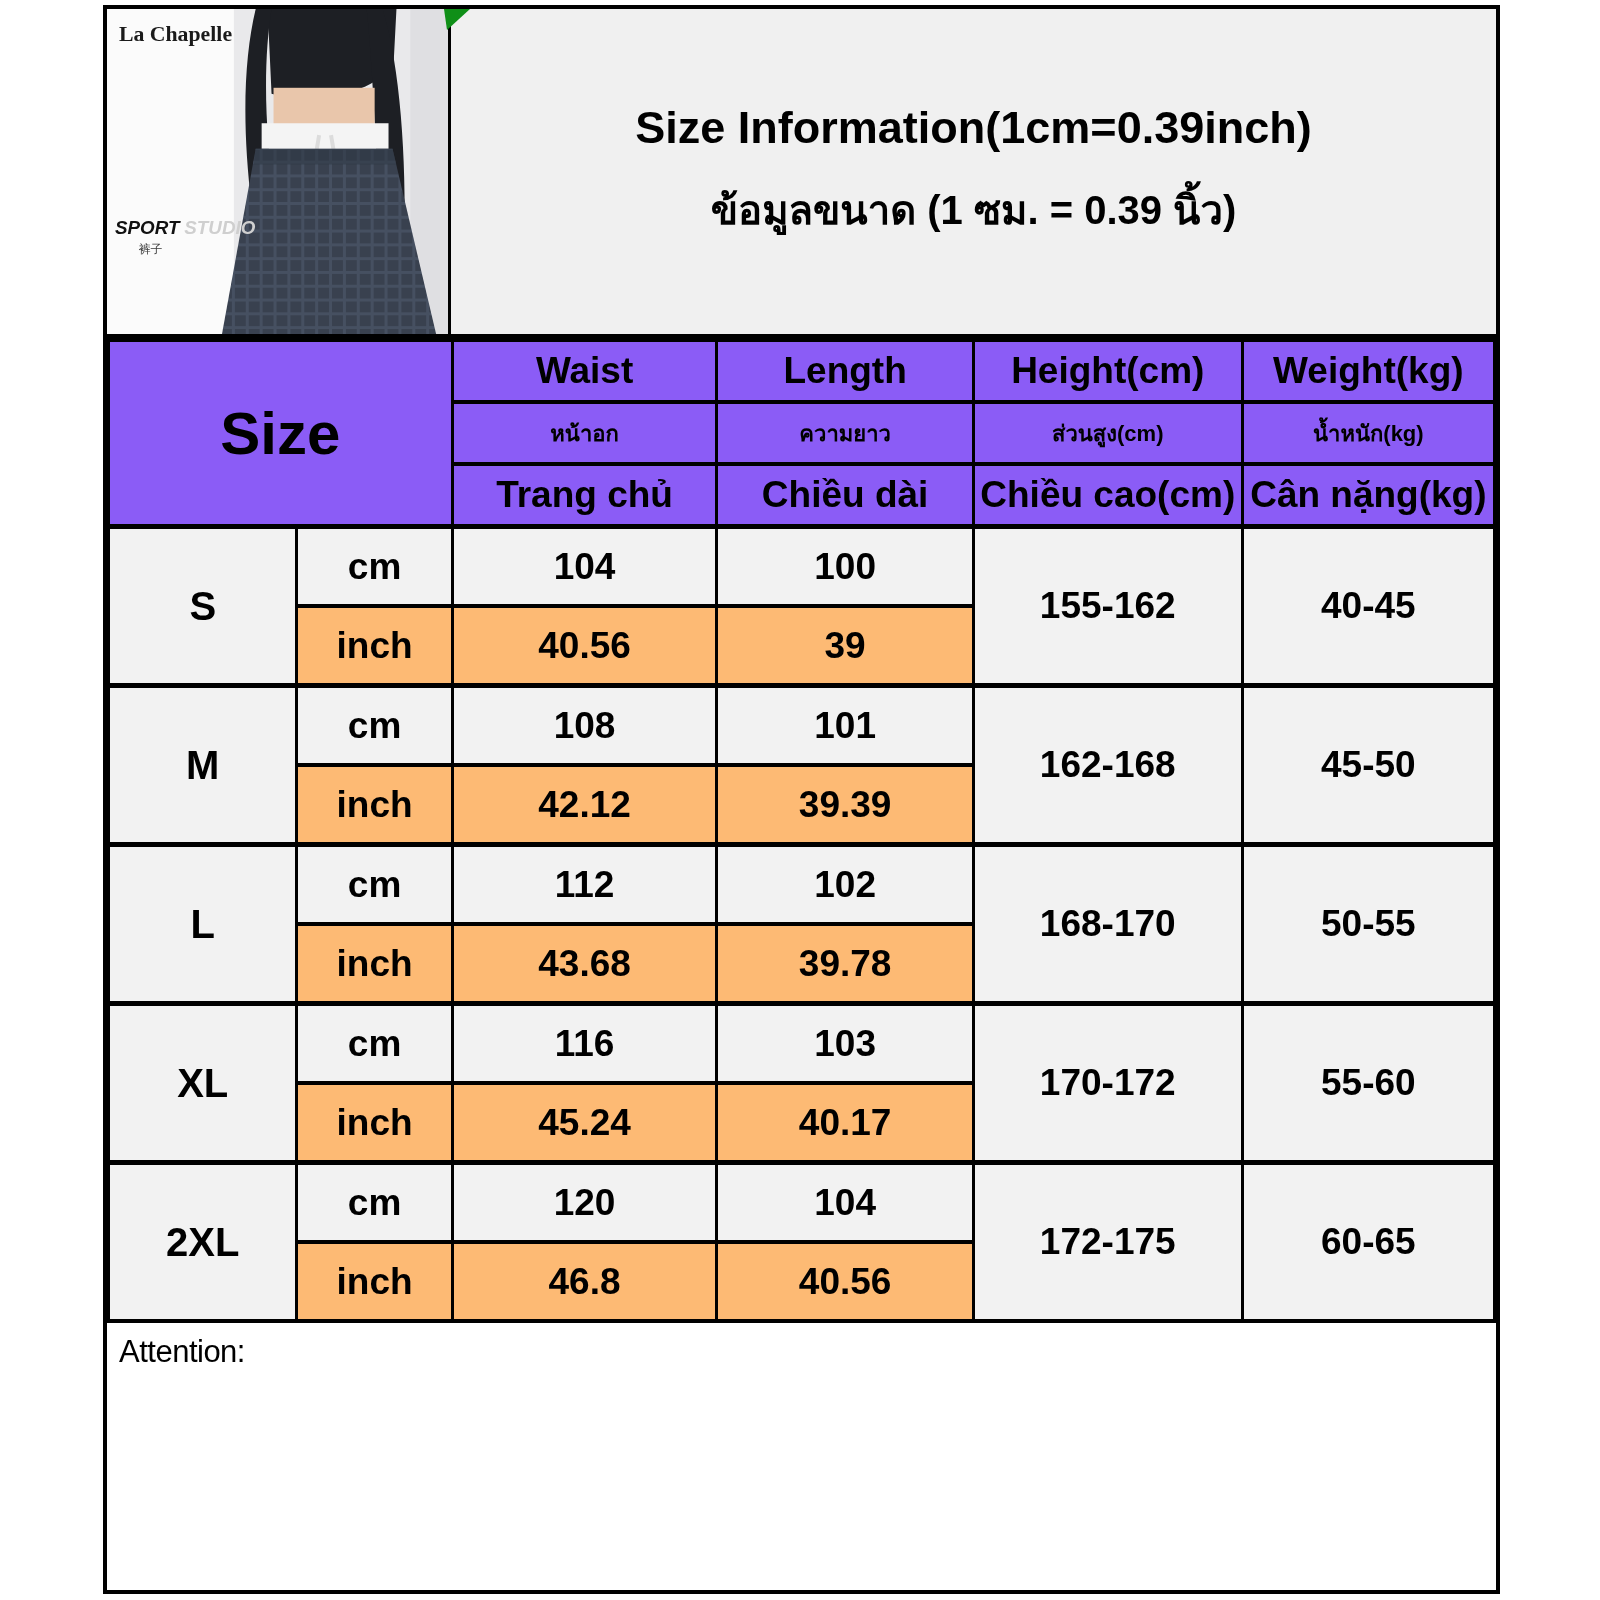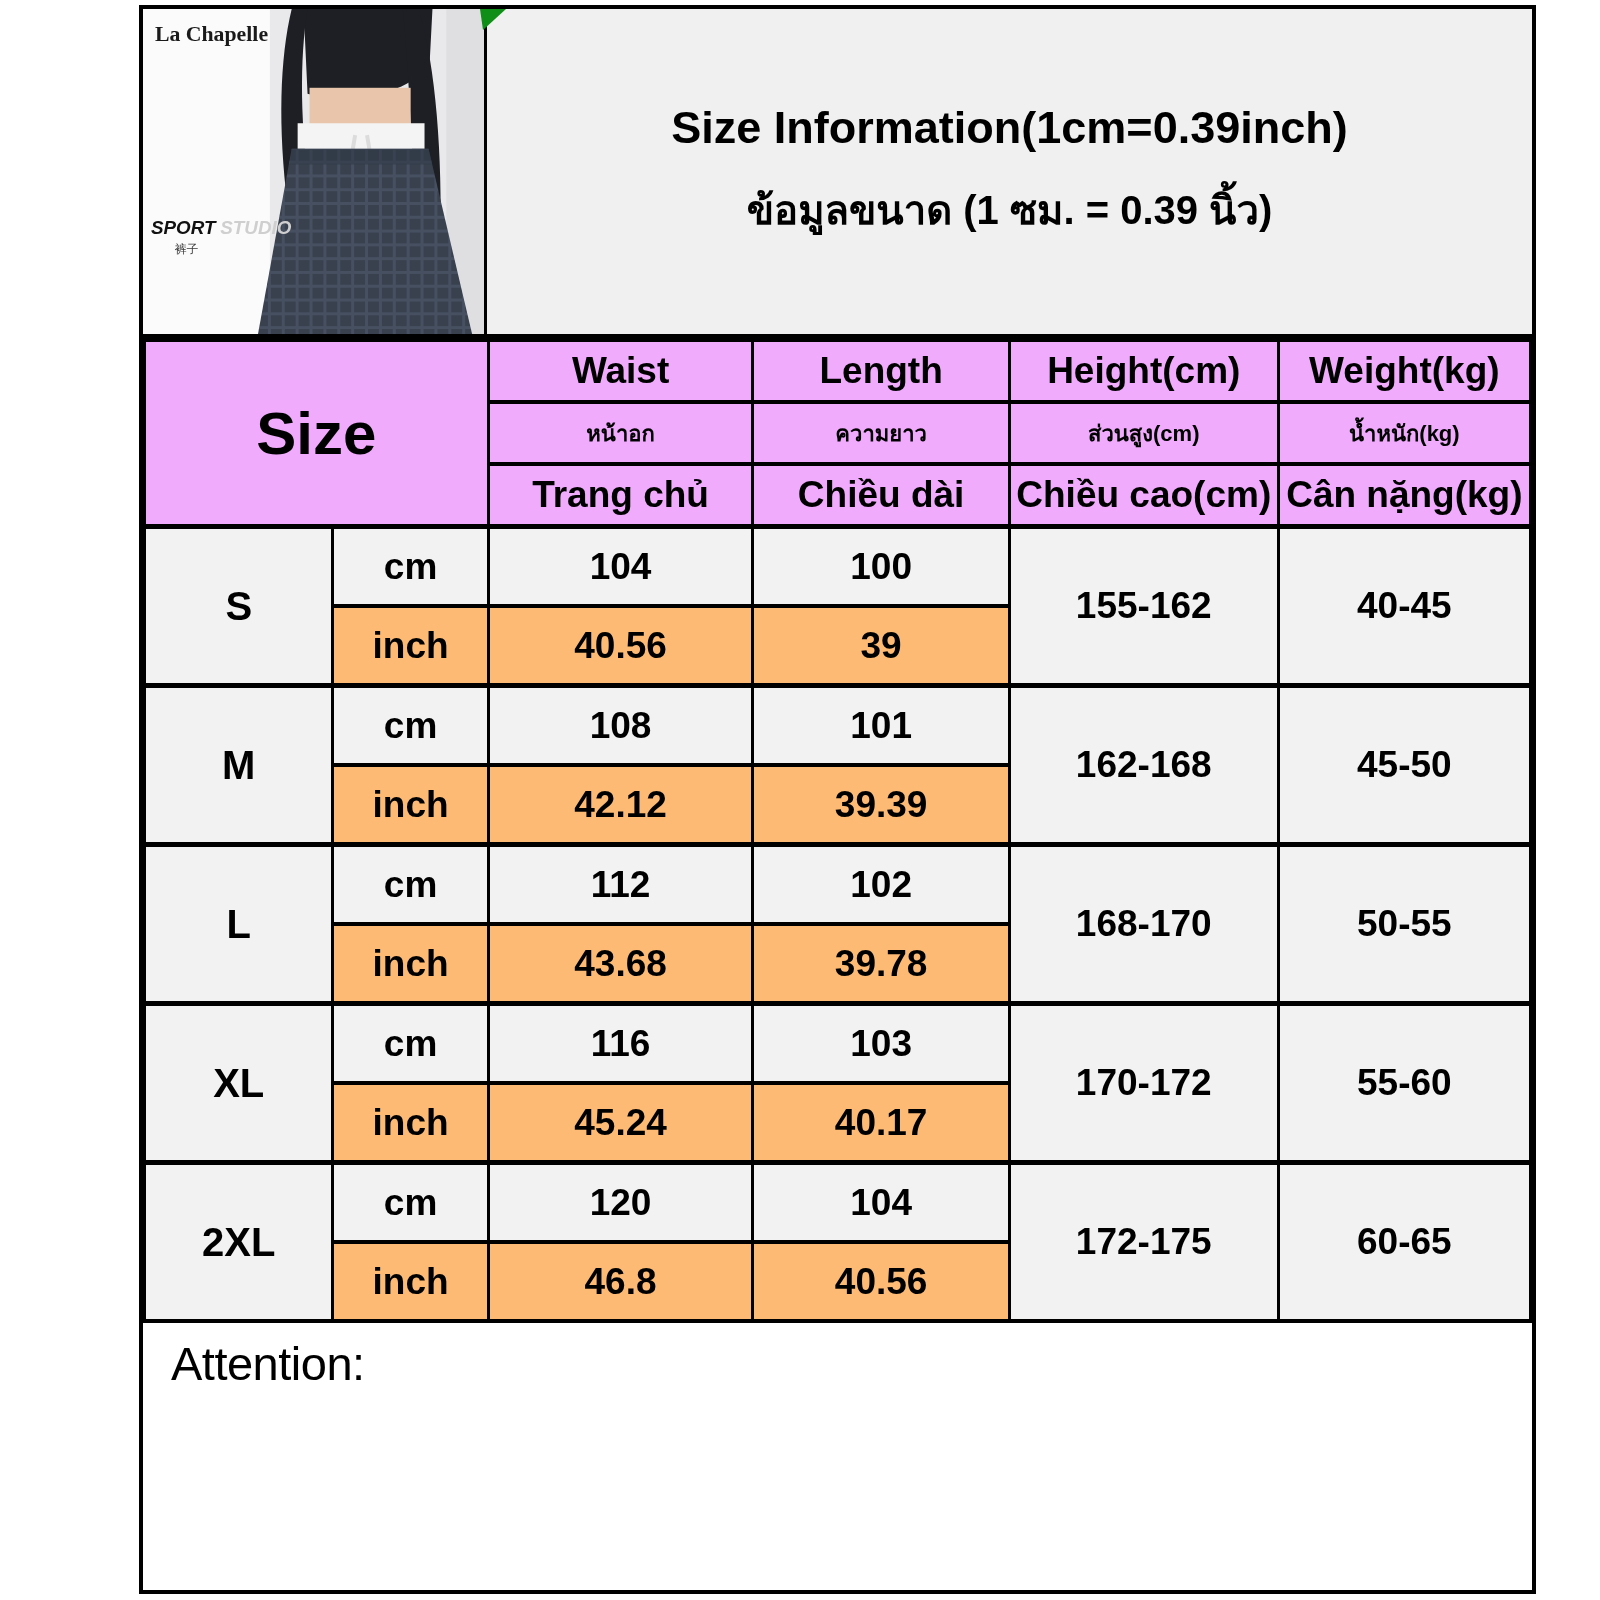--- a/index.html
+++ b/index.html
@@ -1,50 +1,50 @@
 <!DOCTYPE html>
 <html><head>
 <meta charset="utf-8">
 <style>
   html,body{margin:0;padding:0;background:#fff;}
   .page{position:relative;width:1600px;height:1600px;background:#fff;
         font-family:"Liberation Sans","DejaVu Sans",sans-serif;color:#000;}
   .sheet{position:absolute;left:103px;top:5px;width:1397px;height:1589px;
-         border:4px solid #000;box-sizing:border-box;background:#fff;margin-left:36px;}
+         border:4px solid #000;box-sizing:border-box;background:#fff;}
 
   
   .top-section{position:relative;display:flex;height:329px;border-bottom:4px solid #000;box-sizing:border-box;}
   .photo{position:relative;width:344px;height:100%;flex:0 0 344px;border-right:3px solid #000;box-sizing:border-box;overflow:hidden;}
   .photo svg{display:block;width:100%;height:100%;}
   .title-box{flex:1;background:#f0f0f0;display:flex;flex-direction:column;justify-content:center;align-items:center;row-gap:24px;text-align:center;}
   .title-en{font-size:45px;font-weight:bold;}
   .title-th{font-size:40px;font-weight:bold;}
   .title-vi{font-size:45px;font-weight:bold;}
   .green-tri{position:absolute;left:337px;top:0;width:26px;height:21px;pointer-events:none;}
 
   
   table.size-table{width:100%;border-collapse:collapse;table-layout:fixed;}
   .size-table td{border-left:3px solid #000;border-right:3px solid #000;
                  border-top:4px solid #000;border-bottom:4px solid #000;
                  text-align:center;vertical-align:middle;font-weight:bold;padding:0;}
-  .hdr-row td{background:#f0abfc;height:58px;}
+  .hdr-row td{background:#8b5cf6;height:58px;}
   .hdr-en{font-size:37px;}
   .hdr-th{font-size:22px;}
   .hdr-vi{font-size:37px;}
   .size-big{font-size:60px;background:#e2e2e2;}
   .size-cell{font-size:40px;background:#e2e2e2;}
   .unit-cell{font-size:37px;}
   .val{font-size:37px;}
   .cm-row td{height:75px;background:#f2f2f2;}
   .inch-row td{height:75px;background:#fdba74;}
   .merged{background:#f2f2f2;font-size:37px;}
   .group-start td{border-top-width:5px;}
 
   
-  .attention{padding:6px 12px 0 28px;font-size:47px;line-height:1.47;letter-spacing:-0.5px;}
+  .attention{padding:6px 12px 0 12px;font-size:31px;line-height:1.47;letter-spacing:-0.5px;}
   .attention p{margin:0;}
 </style>
 </head>
 <body>
 
 <div class="page">
   <div class="sheet">
 
     <div class="top-section">
 

